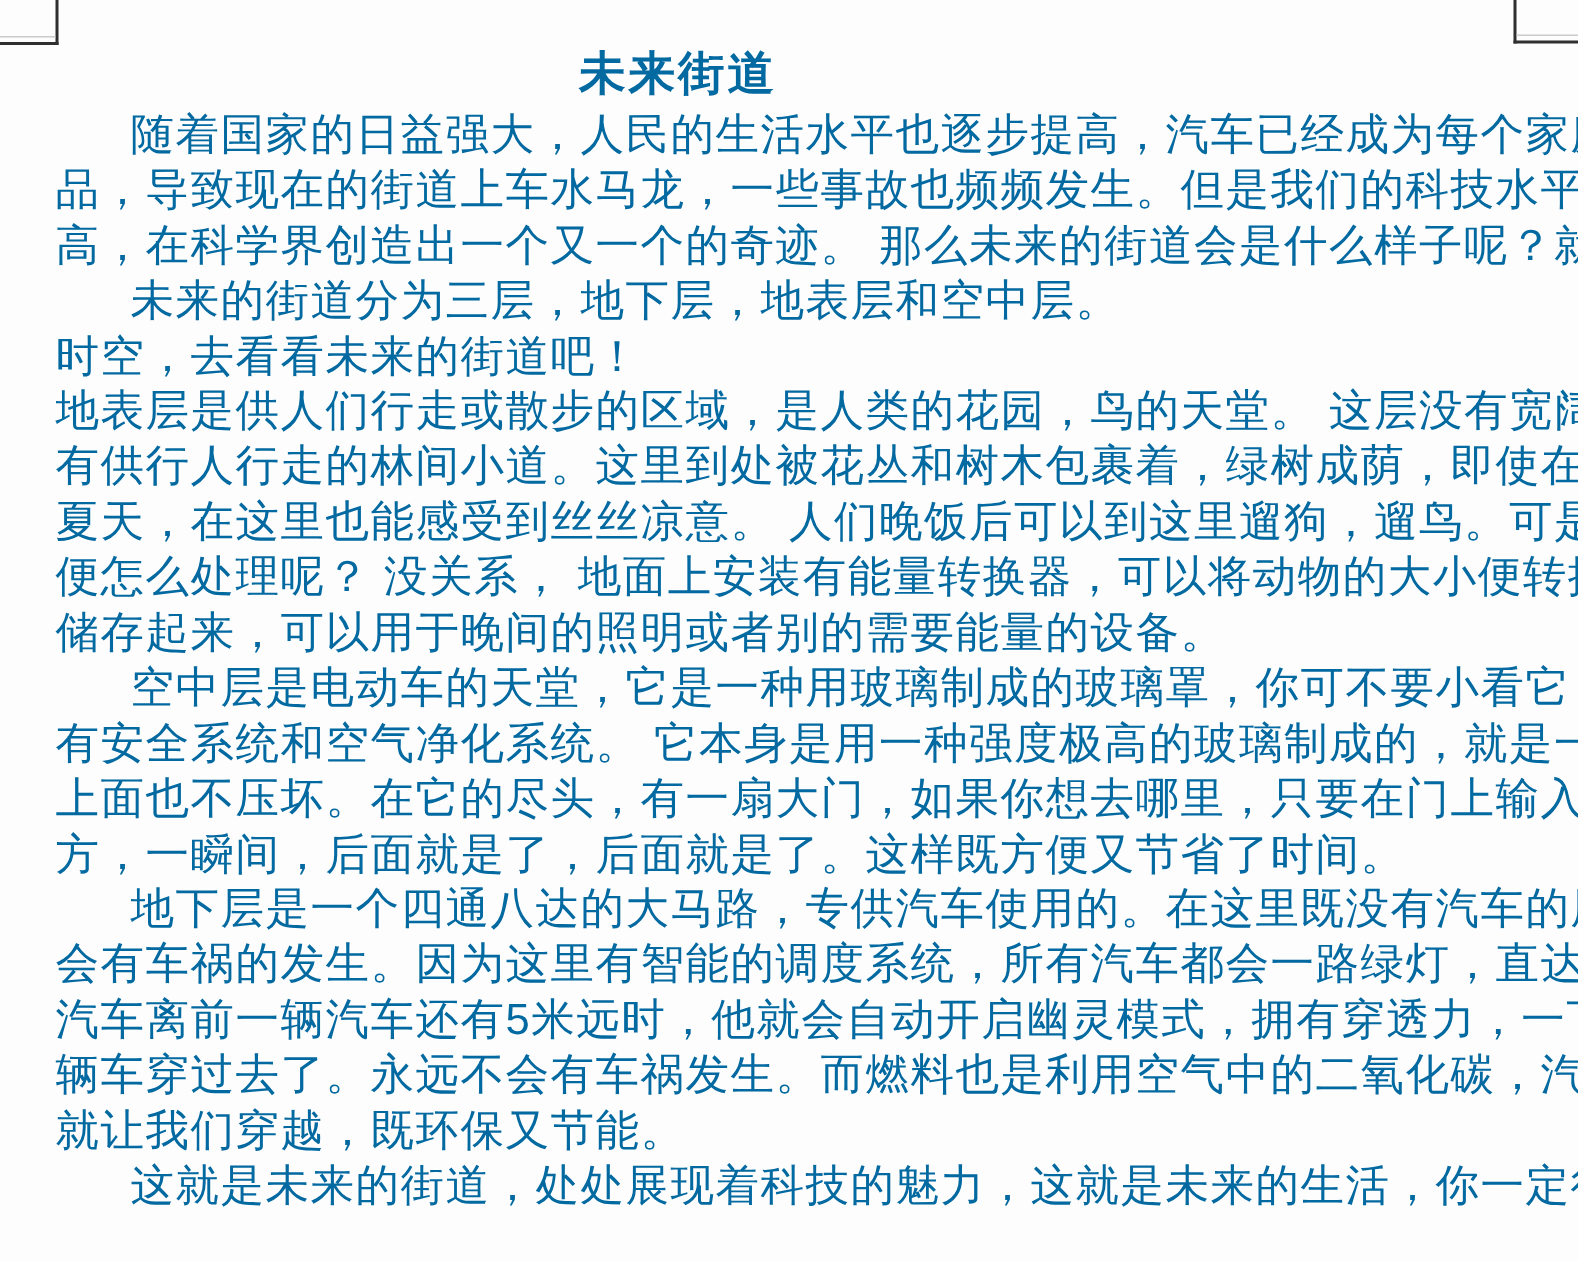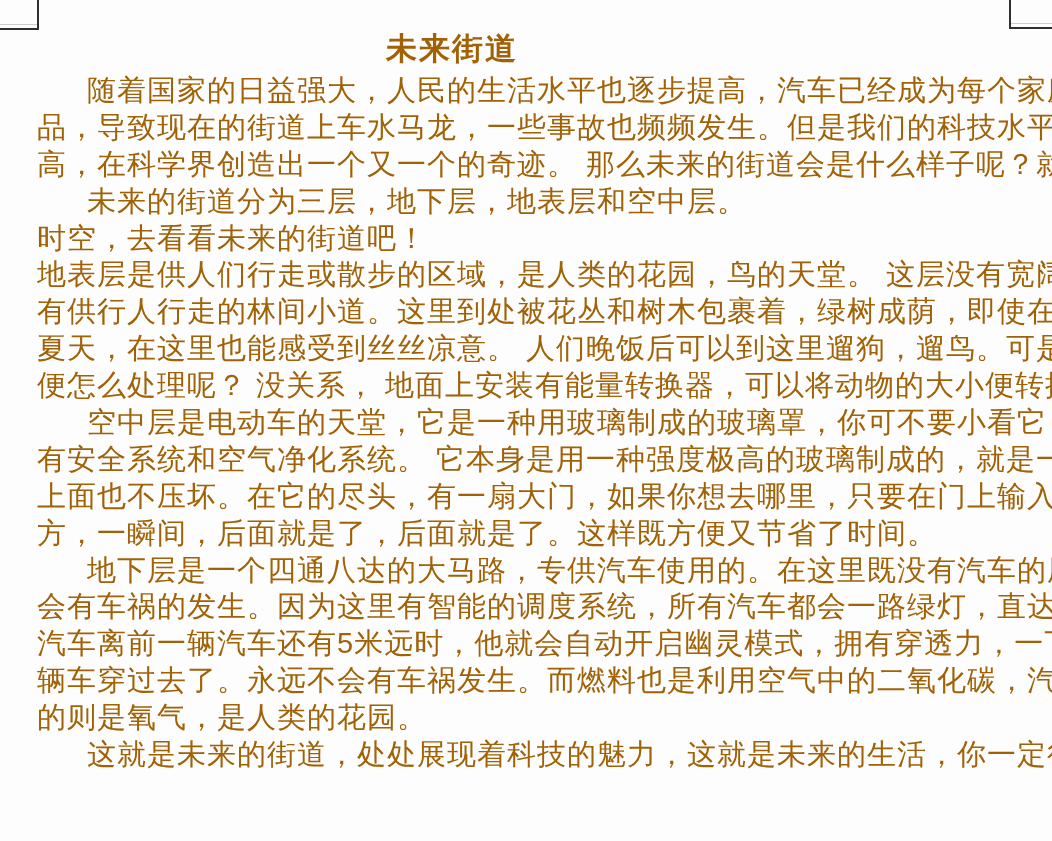--- a/index.html
+++ b/index.html
@@ -5,21 +5,21 @@
   html, body {
     margin: 0;
     padding: 0;
     background: #ffffff;
   }
   .page {
     position: relative;
     width: 1052px;
     height: 841px;
     background: #fdfdfd;
-    color: #a16207;
+    color: #0369a1;
     font-family: "Liberation Sans", sans-serif;
     overflow: hidden;
   }
   
   .corner {
     position: absolute;
     top: 0;
   }
   .corner-tl {
     left: 0;
@@ -89,24 +89,25 @@
 
   <div class="line indent">随着国家的日益强大，人民的生活水平也逐步提高，汽车已经成为每个家庭的必需</div>
       <div class="line">品，导致现在的街道上车水马龙，一些事故也频频发生。但是我们的科技水平也在逐步提</div>
       <div class="line">高，在科学界创造出一个又一个的奇迹。 那么未来的街道会是什么样子呢？就让我们穿越</div>
       <div class="line indent">未来的街道分为三层，地下层，地表层和空中层。</div>
       <div class="line">时空，去看看未来的街道吧！</div>
       <div class="line">地表层是供人们行走或散步的区域，是人类的花园，鸟的天堂。 这层没有宽阔的马路，只</div>
       <div class="line">有供行人行走的林间小道。这里到处被花丛和树木包裹着，绿树成荫，即使在烈日炎炎的</div>
       <div class="line">夏天，在这里也能感受到丝丝凉意。 人们晚饭后可以到这里遛狗，遛鸟。可是狗狗的大小</div>
       <div class="line">便怎么处理呢？ 没关系， 地面上安装有能量转换器，可以将动物的大小便转换成能量，</div>
+      <div class="line">储存起来，可以用于晚间的照明或者别的需要能量的设备。</div>
       <div class="line indent">空中层是电动车的天堂，它是一种用玻璃制成的玻璃罩，你可不要小看它，它里面装</div>
       <div class="line">有安全系统和空气净化系统。 它本身是用一种强度极高的玻璃制成的，就是一头鲸鱼在它</div>
       <div class="line">上面也不压坏。在它的尽头，有一扇大门，如果你想去哪里，只要在门上输入你要去的地</div>
       <div class="line">方，一瞬间，后面就是了，后面就是了。这样既方便又节省了时间。</div>
       <div class="line indent">地下层是一个四通八达的大马路，专供汽车使用的。在这里既没有汽车的尾气，也不</div>
       <div class="line">会有车祸的发生。因为这里有智能的调度系统，所有汽车都会一路绿灯，直达目的地。当</div>
       <div class="line">汽车离前一辆汽车还有5米远时，他就会自动开启幽灵模式，拥有穿透力，一下子从前一</div>
       <div class="line">辆车穿过去了。永远不会有车祸发生。而燃料也是利用空气中的二氧化碳，汽车排放出来</div>
-      <div class="line">的则是氧气，是人类的花园。</div>
+      <div class="line">就让我们穿越，既环保又节能。</div>
       <div class="line indent">这就是未来的街道，处处展现着科技的魅力，这就是未来的生活，你一定很期待吧！</div>
     </div>
 </div>
 
 </body></html>

